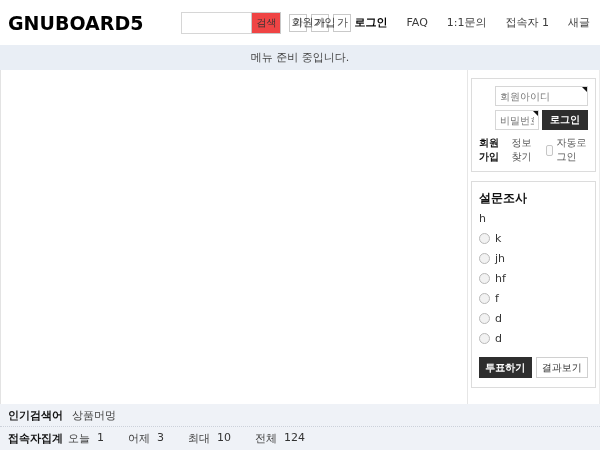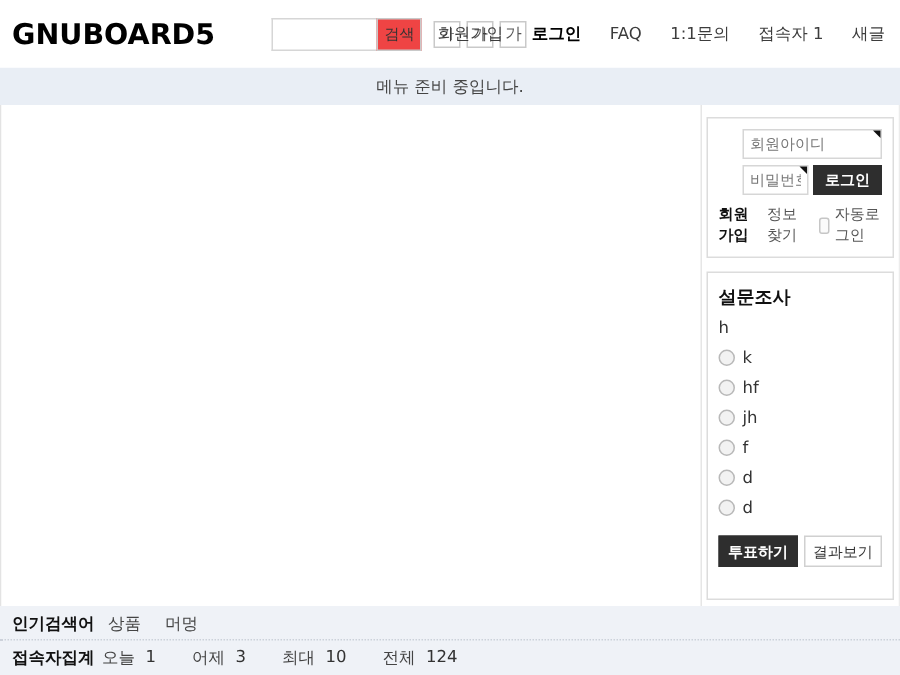--- a/index.html
+++ b/index.html
@@ -60,39 +60,39 @@
     background:#2e2e2e; color:#fff; border:1px solid #2e2e2e; font-size:10px;
     font-weight:bold; cursor:pointer; height:20px;
   }
   .login-btn { width:46px; }
   .login-links { display:flex; align-items:center; gap:6px; font-size:10px; color:#555; }
   .login-links .signup { font-weight:bold; color:#111; cursor:pointer; }
   .login-links .find { cursor:pointer; }
   .chk-wrap { display:flex; align-items:center; gap:3px; margin-left:2px; cursor:pointer; }
   .chk { width:11px; height:11px; border:1px solid #c6c6c6; background:#fbfbfb; border-radius:2px; }
 
-  .poll-box { padding:8px 7px 21px 7px; }
+  .poll-box { padding:8px 7px 9px 7px; }
   .poll-title { font-size:12px; font-weight:bold; color:#111; margin-bottom:5px; }
   .poll-q { font-size:11px; color:#333; margin-bottom:7px; }
   .poll-opt { display:flex; align-items:center; gap:5px; margin-bottom:7px; cursor:pointer; }
   .radio {
     width:11px; height:11px; border-radius:50%; border:1px solid #b9b9b9;
     background:#f2f2f2; flex:0 0 auto;
   }
   .poll-opt span.lbl { font-size:11px; color:#333; }
   .poll-btns { display:flex; gap:4px; margin-top:12px; }
   .poll-btns button { flex:1; height:21px; font-size:10px; cursor:pointer; }
   .btn-light { background:#fff; border:1px solid #d0d0d0; color:#333; }
 
   
   .footer { height:46px; background:#eff2f7; }
   .f-row { height:23px; display:flex; align-items:center; padding:0 8px; }
   .f-row.first { border-bottom:1px dotted #ccd1da; }
   .f-label { font-size:11px; font-weight:bold; color:#111; width:60px; flex:0 0 auto; }
-  .f-items { display:flex; gap:16px; margin-left:4px; }
+  .f-items { display:flex; margin-left:4px; }
   .f-items a { color:#444; text-decoration:none; cursor:pointer; }
   .f-stats { display:flex; margin-left:0; }
   .f-stat { display:flex; gap:7px; margin-right:24px; }
   .f-stat .k { color:#444; }
   .f-stat .v { color:#333; }
 </style>
 </head>
 <body>
 
 <div class="page">
@@ -152,25 +152,25 @@
       <div class="box poll-box">
         <div class="poll-title">설문조사</div>
         <div class="poll-q">h</div>
 
         <div class="poll-opt">
           <span class="radio"></span>
           <span class="lbl">k</span>
         </div>
         <div class="poll-opt">
           <span class="radio"></span>
+          <span class="lbl">jh</span>
+        </div>
+        <div class="poll-opt">
+          <span class="radio"></span>
           <span class="lbl">hf</span>
-        </div>
-        <div class="poll-opt">
-          <span class="radio"></span>
-          <span class="lbl">jh</span>
         </div>
         <div class="poll-opt">
           <span class="radio"></span>
           <span class="lbl">f</span>
         </div>
         <div class="poll-opt">
           <span class="radio"></span>
           <span class="lbl">d</span>
         </div>
         <div class="poll-opt">

